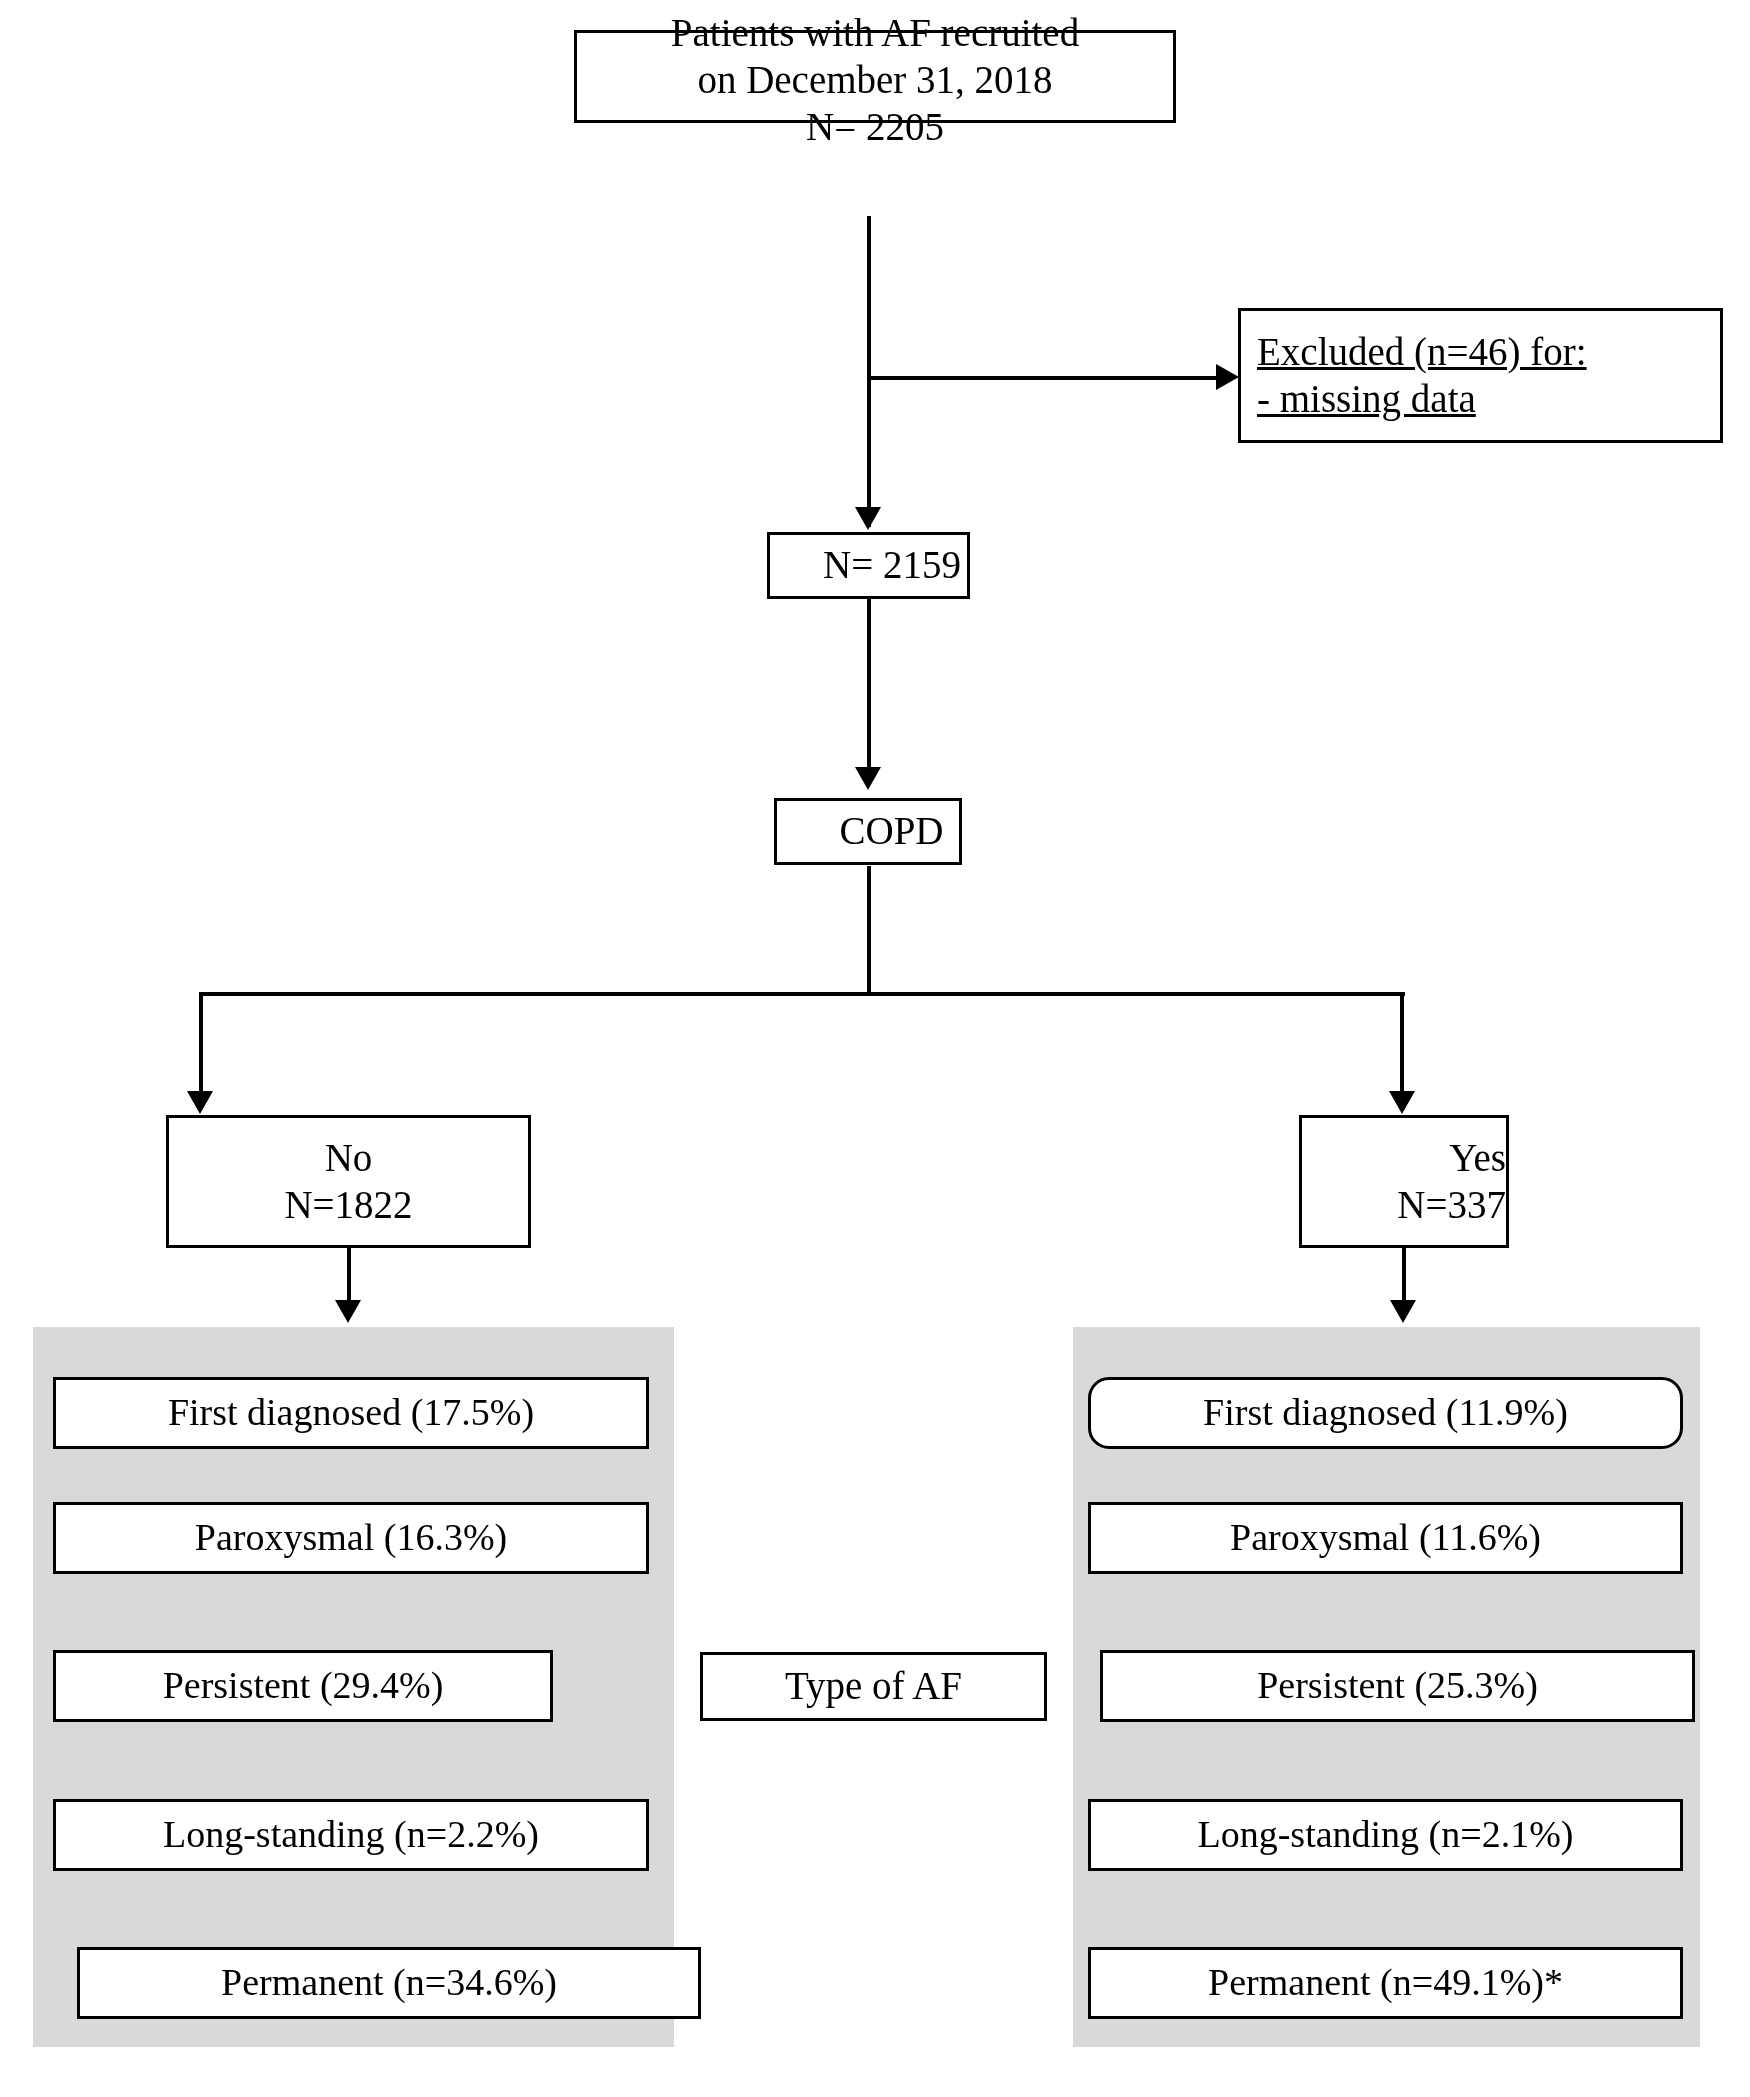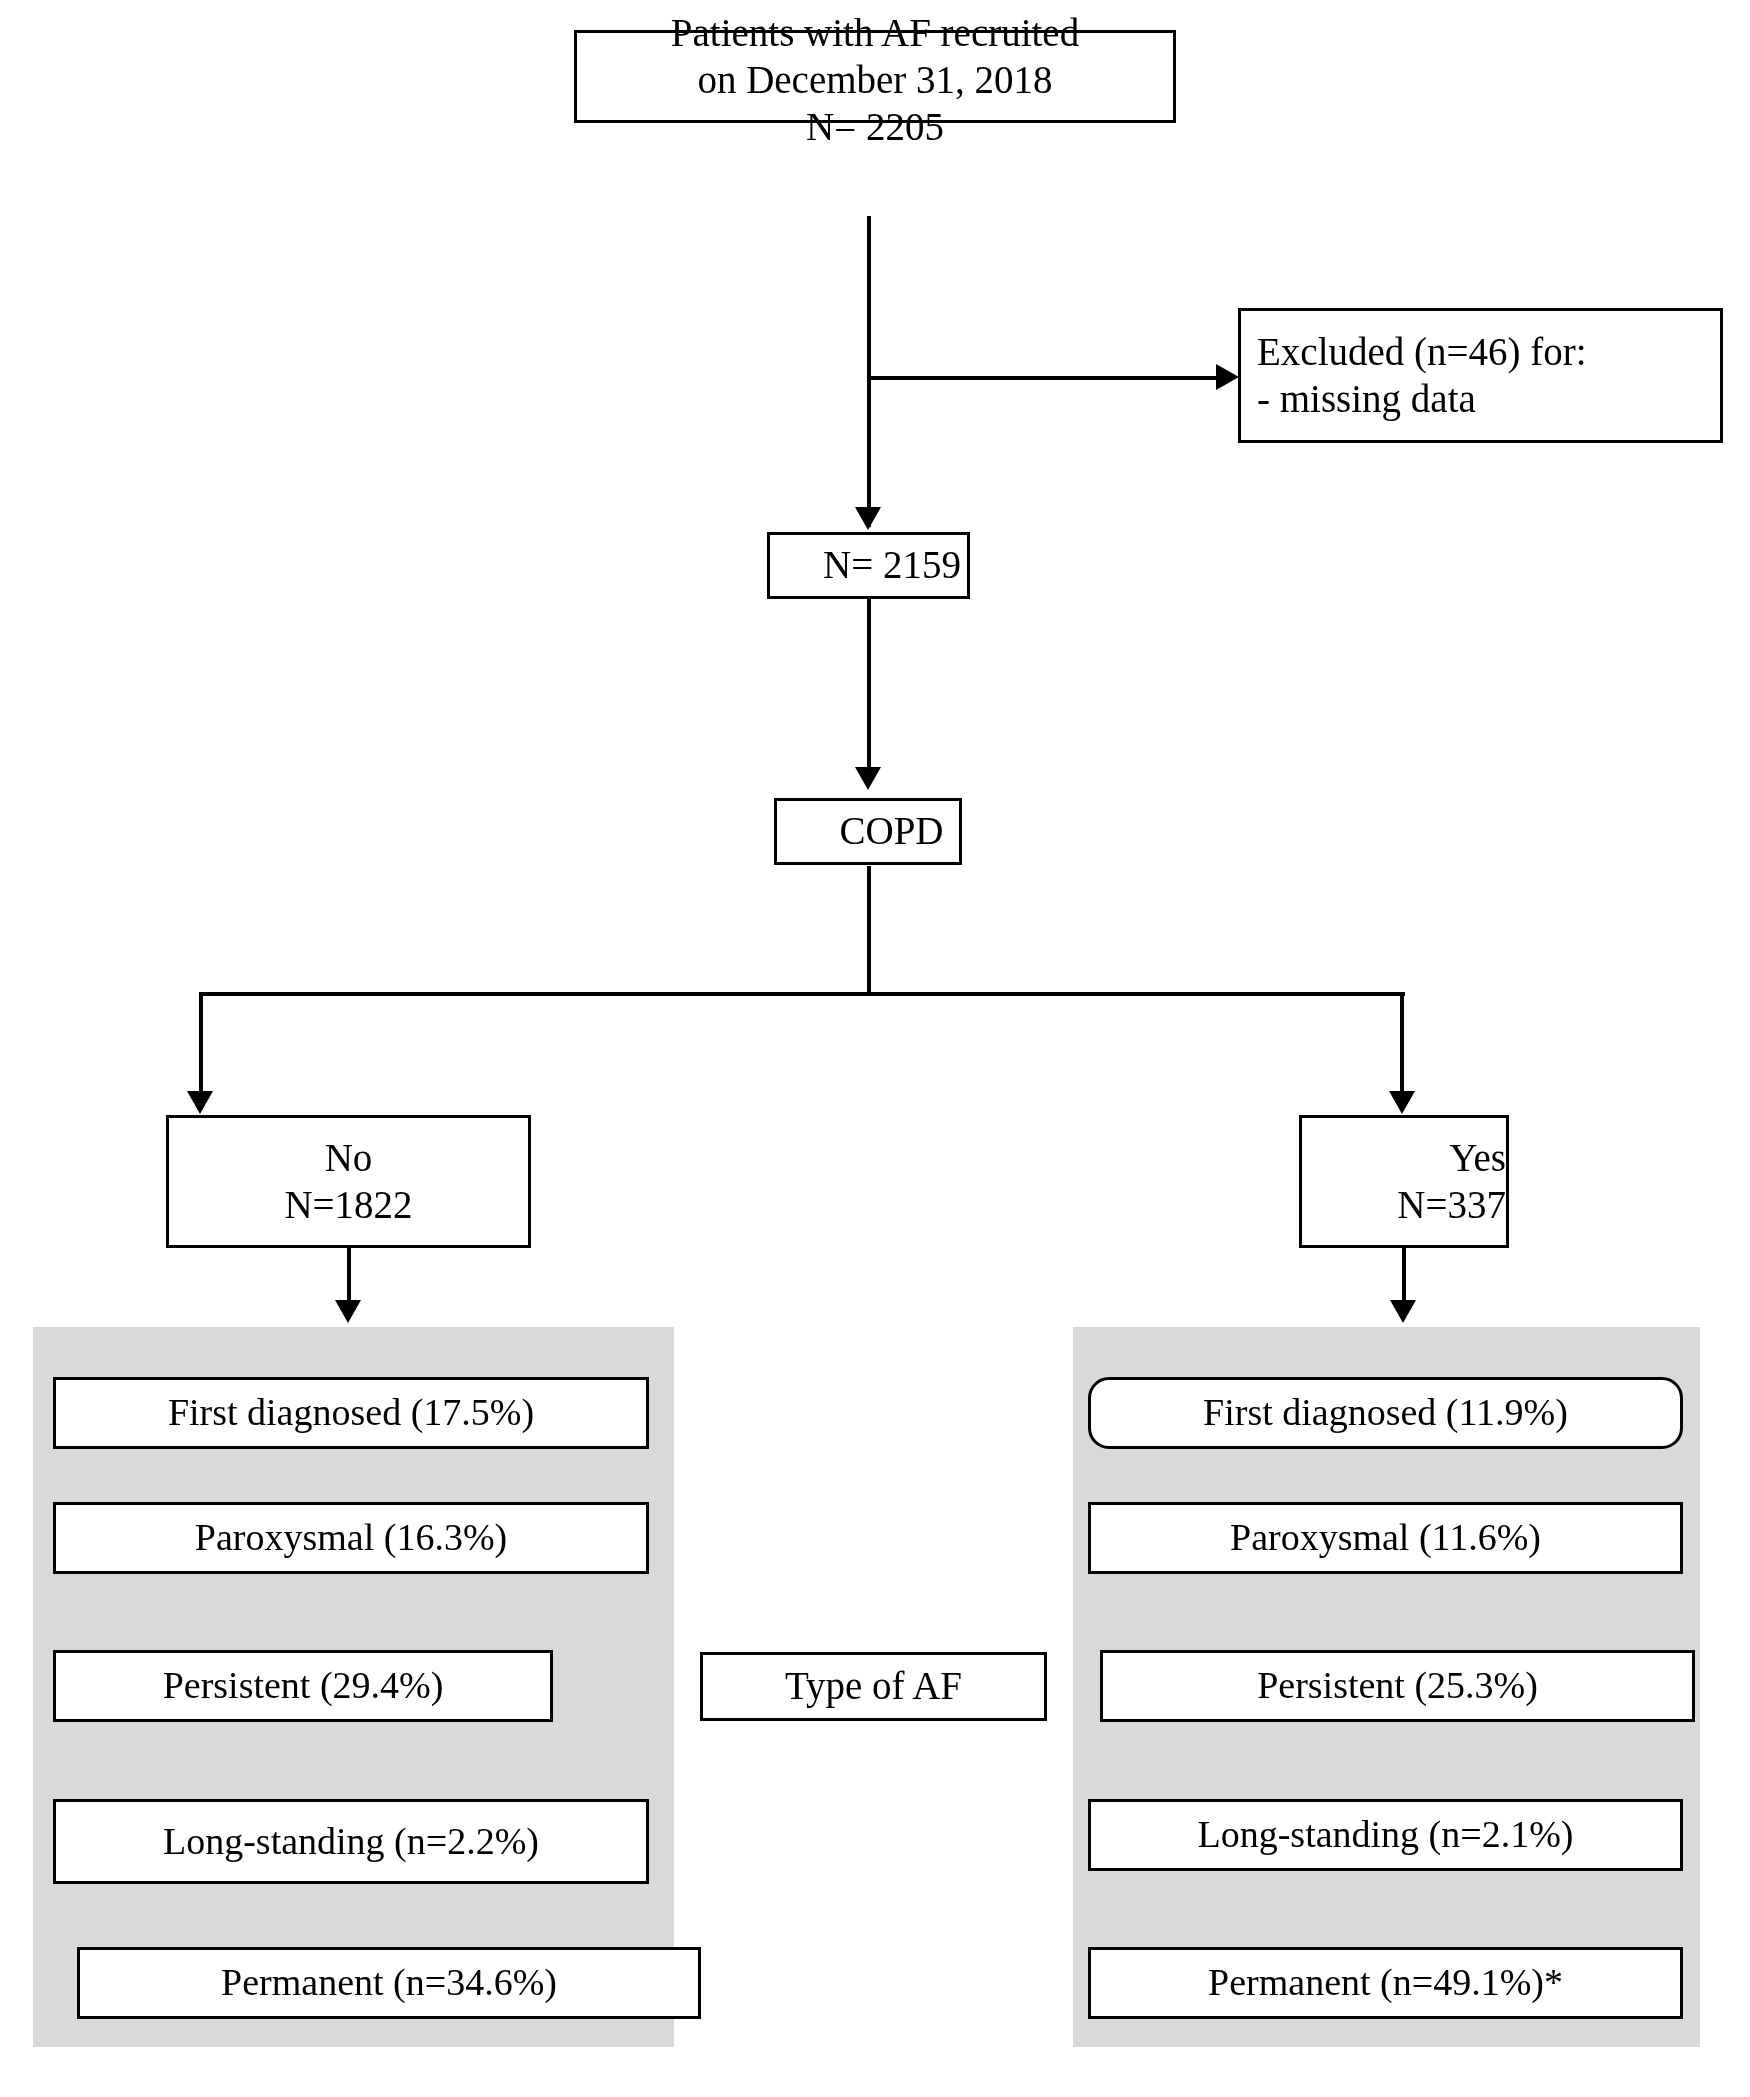--- a/index.html
+++ b/index.html
@@ -66,21 +66,21 @@
     position: absolute;
     width: 0;
     height: 0;
     border-top: 13.8px solid transparent;
     border-bottom: 13.8px solid transparent;
     border-left: 23px solid #000000;
   }
 
   
   .fs-top      { font-size: 39px; }
-  .fs-excl     { font-size: 39px; }
+  .fs-excl     { font-size: 39px; text-decoration: underline; }
   .fs-mid      { font-size: 39px; padding-left: 47px; }
   .fs-branch   { font-size: 39px; }
   .fs-type     { font-size: 39px; }
   .fs-item     { font-size: 38px; }
 </style>
 </head>
 <body>
 
 <div id="canvas">
 
@@ -142,21 +142,21 @@
 
   <div class="node fs-item" style="left:53px; top:1377px; width:596px; height:72px;">
     <span>First diagnosed (17.5%)</span>
   </div>
   <div class="node fs-item" style="left:53px; top:1502px; width:596px; height:72px;">
     <span>Paroxysmal (16.3%)</span>
   </div>
   <div class="node fs-item" style="left:53px; top:1650px; width:500px; height:72px;">
     <span>Persistent (29.4%)</span>
   </div>
-  <div class="node fs-item" style="left:53px; top:1799px; width:596px; height:85px;">
+  <div class="node fs-item" style="left:53px; top:1799px; width:596px; height:72px;">
     <span>Long-standing (n=2.2%)</span>
   </div>
   <div class="node fs-item" style="left:53px; top:1947px; width:624px; height:72px;margin-left:24px;">
     <span>Permanent (n=34.6%)</span>
   </div>
 
   <div class="node fs-type" style="left:700px; top:1652px; width:347px; height:69px;">
     <span>Type of AF</span>
   </div>
 

